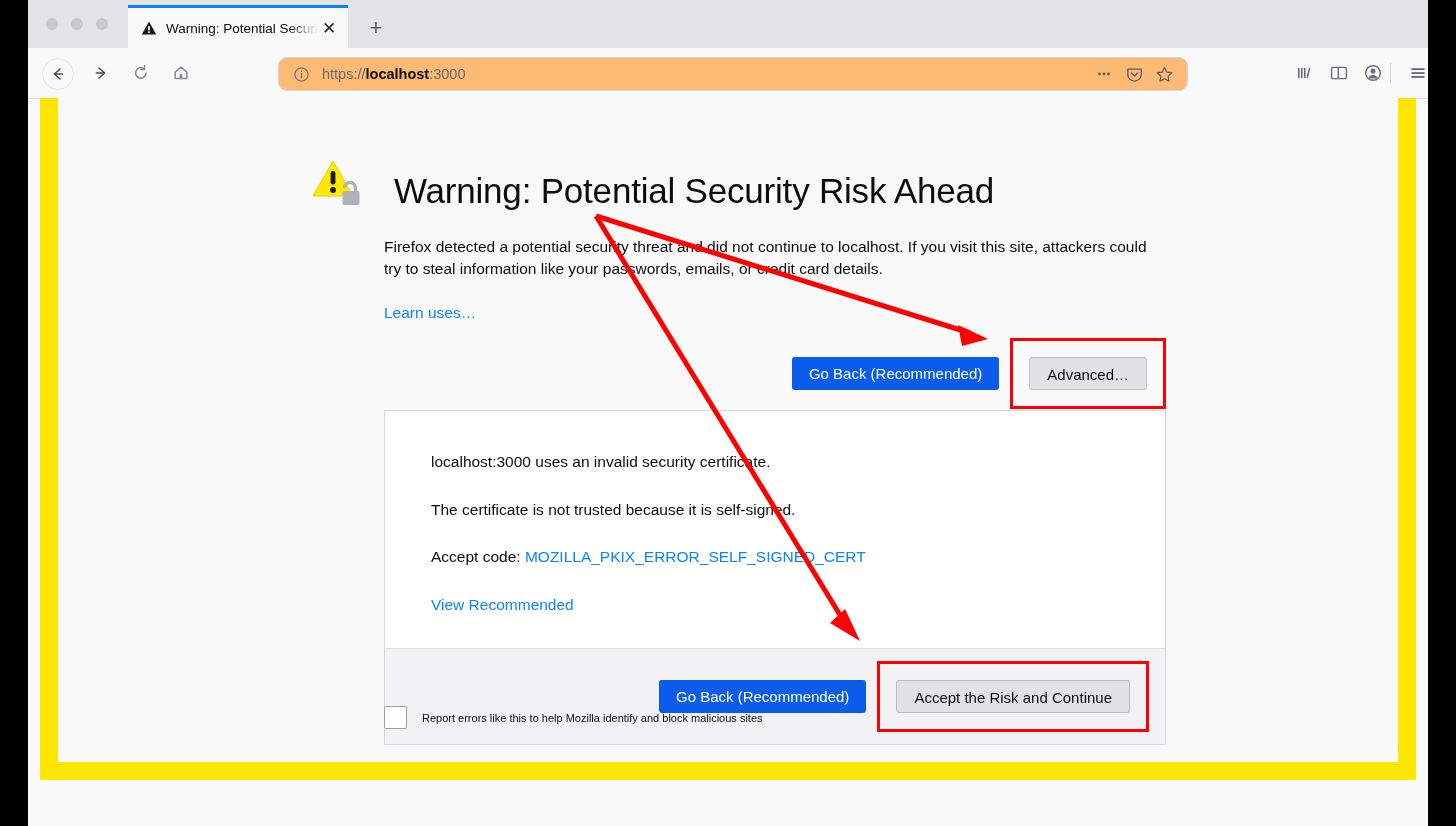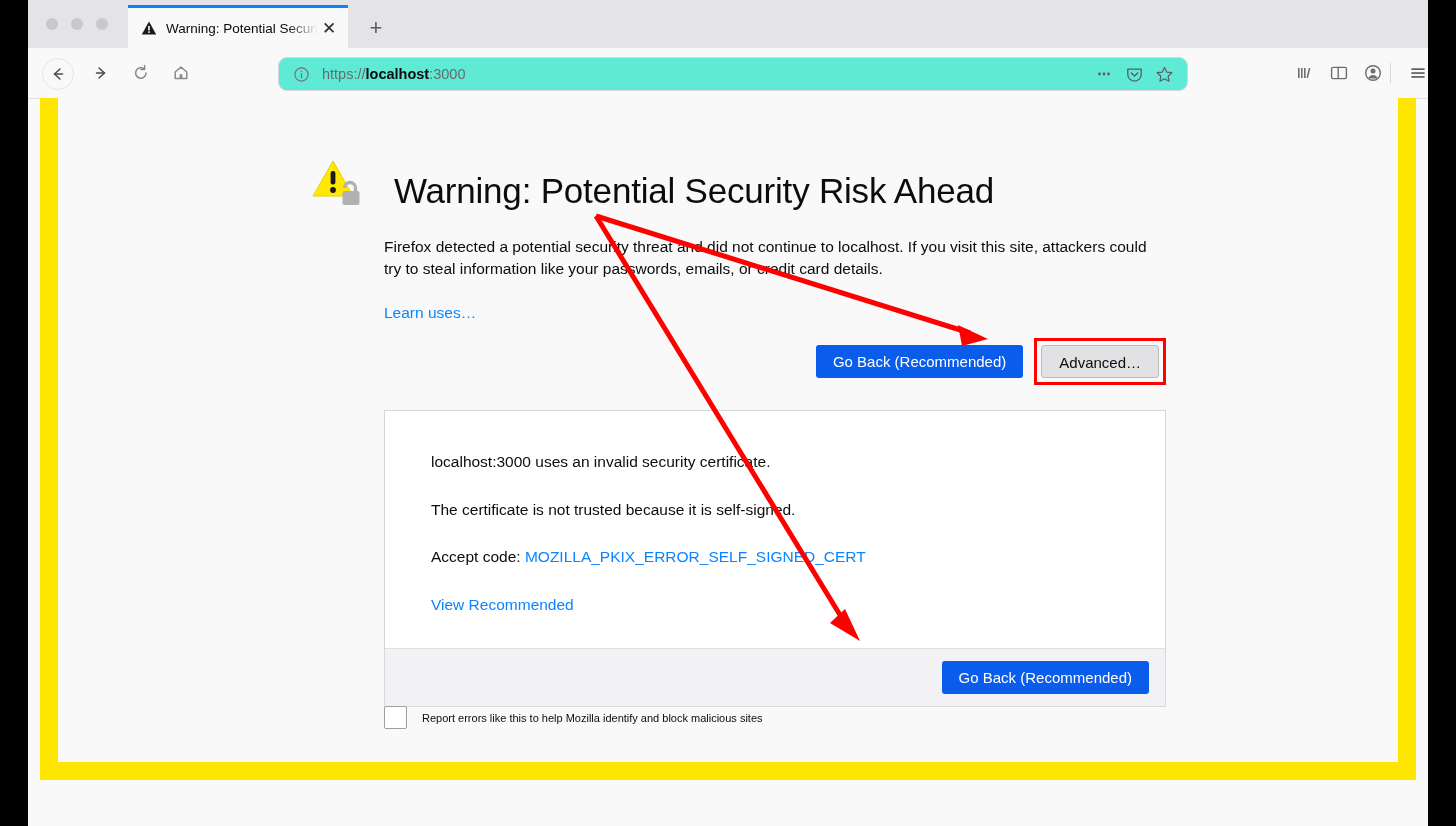--- a/index.html
+++ b/index.html
@@ -82,21 +82,21 @@
     display: flex; align-items: center; justify-content: center;
   }
   #nav-back   { left: 14px; border-radius: 50%; border: 1px solid #e6e6e8; }
   #nav-forward{ left: 58px; }
   #nav-reload { left: 98px; }
   #nav-home   { left: 138px; }
 
   #url-bar {
     position: absolute; left: 250px; top: 9px;
     width: 908px; height: 32px;
-    background: #5eead4;
+    background: #fdba74;
     border: 1px solid #d7d7db;
     border-radius: 9px;
     display: flex; align-items: center;
   }
   #identity-icon { margin-left: 14px; margin-right: 12px; display: flex; }
   #url-text {
     flex: 1 1 auto; font-size: 14.5px; color: #6a6a6e;
     white-space: nowrap; overflow: hidden;
   }
   #url-text .host { color: #0c0c0d; font-weight: bold; }
@@ -174,21 +174,21 @@
     padding: 0 17px; height: 33px;
     line-height: 33px;
     box-sizing: border-box;
     white-space: nowrap;
     cursor: default;
   }
   .btn-primary { background: #0a5ceb; color: #ffffff; }
   .btn-default { background: #e2e2e4; color: #0c0c0d; border: 1px solid #bcbcc0; }
 
   .red-highlight {
-    padding: 4px;
+    padding: 16px;
     border: 3px solid #ff0000;
     box-sizing: border-box;
     display: inline-block;
     line-height: 0;
   }
 
   
   #advanced-panel {
     position: absolute; left: 326px; top: 312px;
     width: 782px;
@@ -387,20 +387,23 @@
           <div id="advanced-panel-body">
             <p>localhost:3000 uses an invalid security certificate.</p>
             <p>The certificate is not trusted because it is self-signed.</p>
             <p><span>Accept code: </span><span id="error-code-value">MOZILLA_PKIX_ERROR_SELF_SIGNED_CERT</span></p>
             <p>
               <a id="view-certificate-link" href="#">View Recommended</a>
             </p>
           </div>
           <div id="advanced-panel-footer">
             <button class="btn btn-primary">Go Back (Recommended)</button>
+            <span class="red-highlight">
+              <button class="btn btn-default">Accept the Risk and Continue</button>
+            </span>
           </div>
         </div>
 
         <div id="report-row">
           <span id="report-checkbox"></span>
           <span id="report-label">Report errors like this to help Mozilla identify and block malicious sites</span>
         </div>
 
       </div>
     </div>

